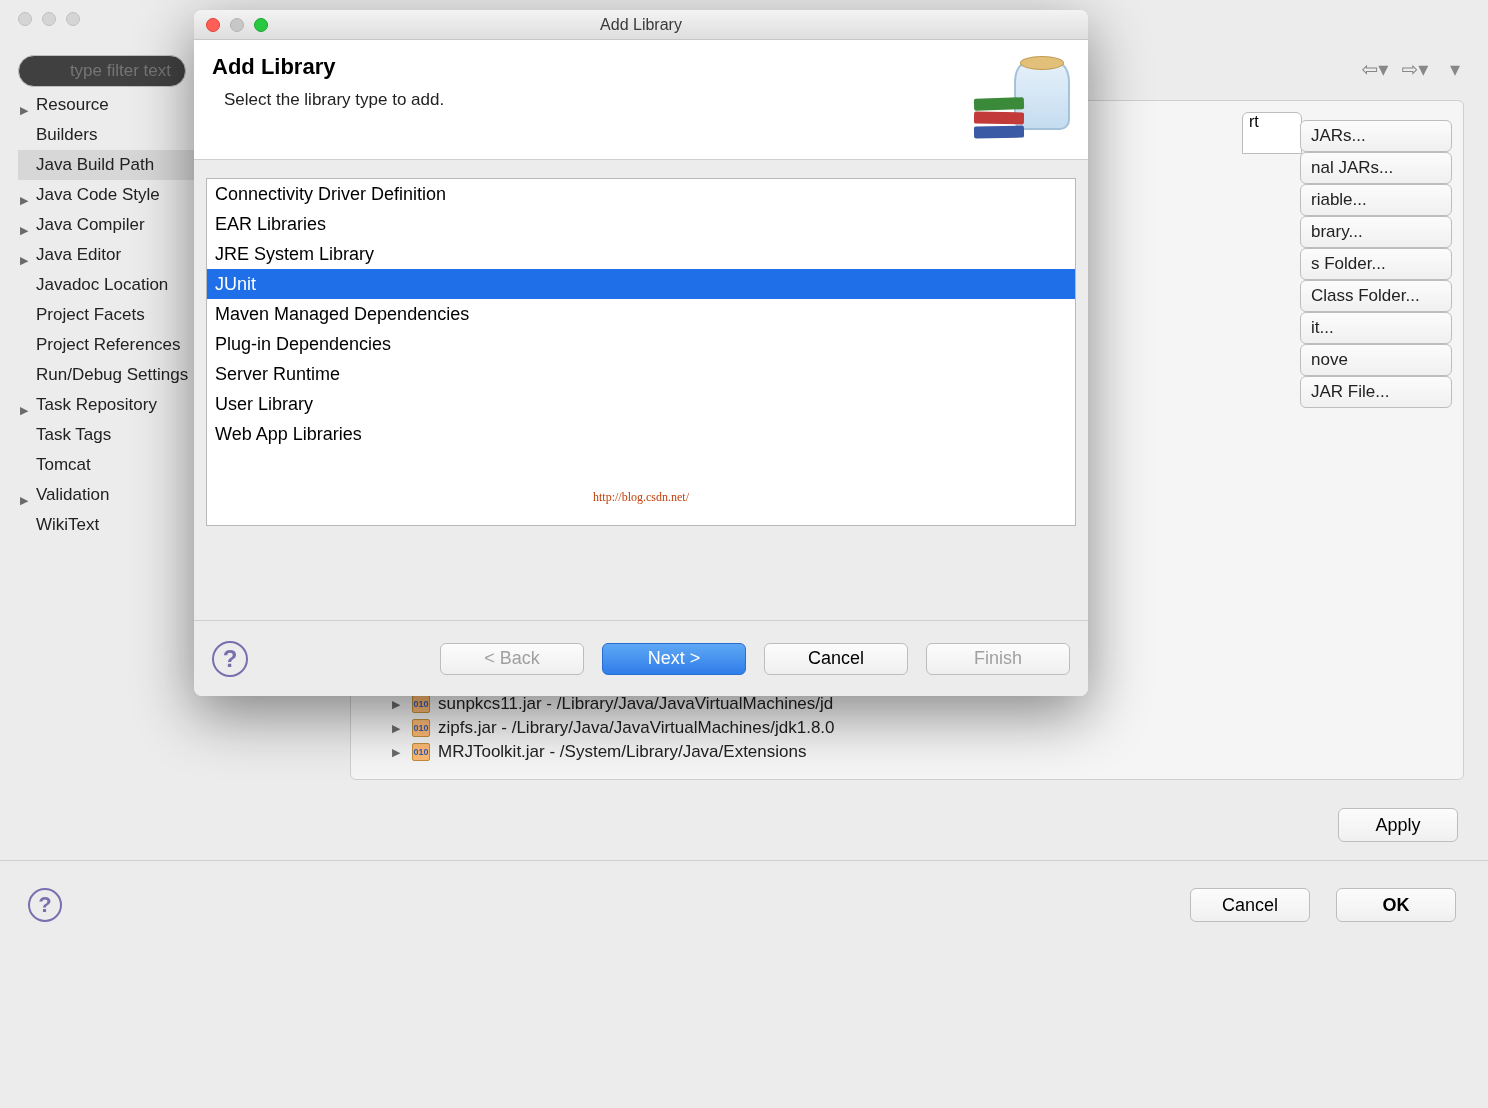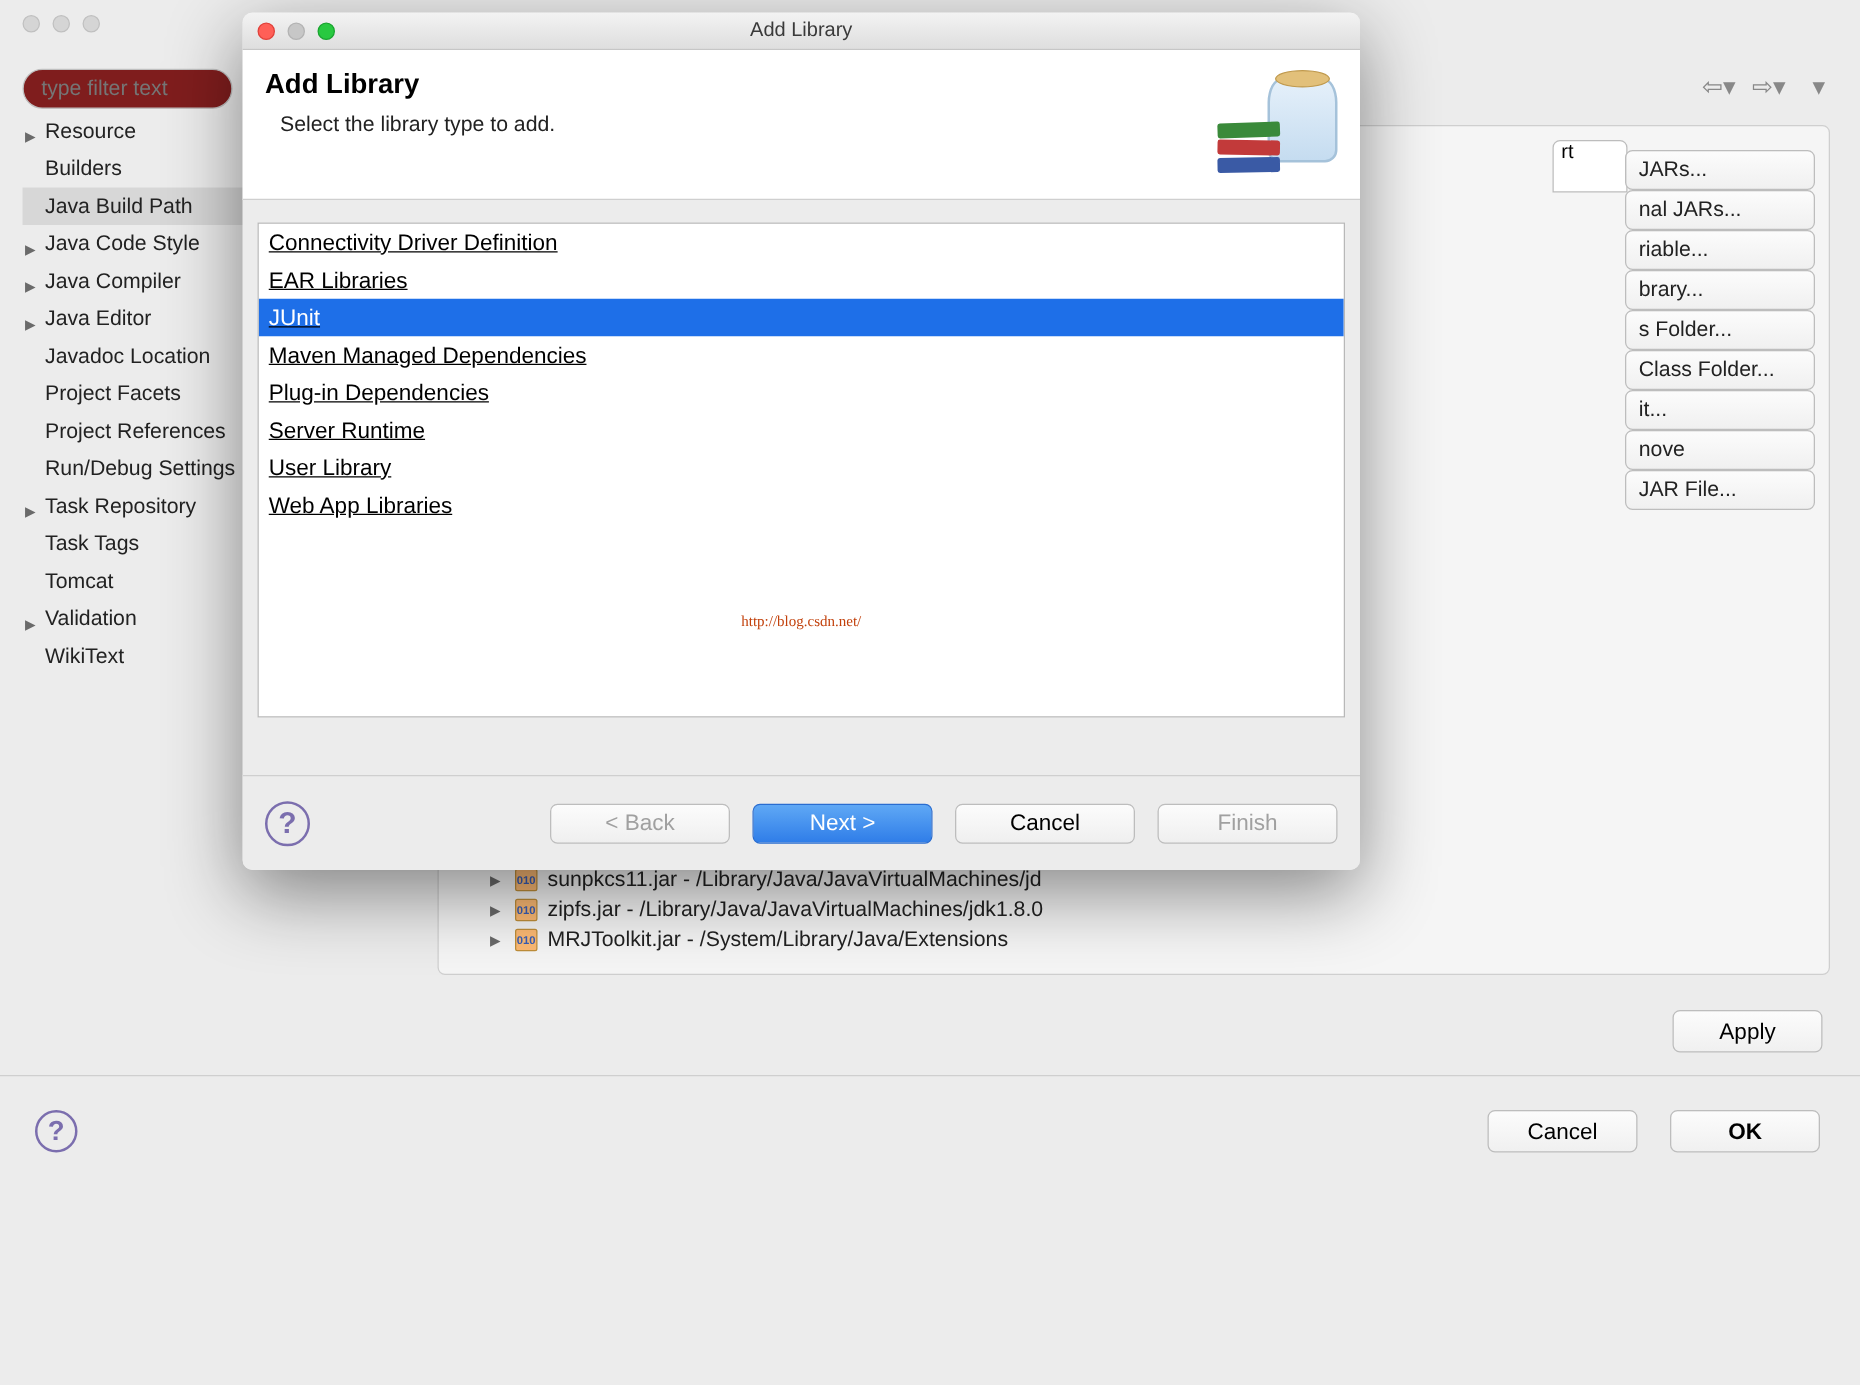--- a/index.html
+++ b/index.html
@@ -3,21 +3,21 @@
   <meta charset="utf-8">
   <style>
     * { box-sizing: border-box; margin: 0; padding: 0; font-family: -apple-system, "Helvetica Neue", Arial, sans-serif; }
     body { background: #ececec; width: 1488px; height: 1108px; position: relative; overflow: hidden; }
 
     
     .bg-traffic { position: absolute; top: 12px; left: 18px; display: flex; gap: 10px; }
     .bg-traffic .dot { width: 14px; height: 14px; border-radius: 50%; background: #d5d5d5; border: 1px solid #c0c0c0; }
 
     
-    .filter-input { position: absolute; top: 55px; left: 18px; width: 168px; height: 32px; border-radius: 16px; border: 1px solid #bfbfbf; background: #7f1d1d; padding: 0 14px; font-size: 17px; color: #9a9a9a; }
+    .filter-input { position: absolute; top: 55px; left: 18px; width: 168px; height: 32px; border-radius: 16px; border: 1px solid #bfbfbf; background: #404040; padding: 0 14px; font-size: 17px; color: #9a9a9a; text-align: right; }
 
     
     .nav-tree { position: absolute; top: 90px; left: 18px; width: 180px; font-size: 17px; color: #222; }
     .nav-item { padding: 2px 0 2px 18px; white-space: nowrap; position: relative; line-height: 26px; }
     .nav-item.expandable::before { content: "▶"; position: absolute; left: 2px; font-size: 11px; color: #6a6a6a; top: 7px; }
     .nav-item.selected { background: #d7d7d7; }
 
     
     .right-panel { position: absolute; top: 120px; right: 28px; width: 160px; }
     .right-btn { display: block; width: 152px; height: 32px; border: 1px solid #bdbdbd; border-radius: 6px; background: linear-gradient(#fcfcfc,#f0f0f0); font-size: 17px; text-align: left; padding-left: 10px; color: #222; white-space: nowrap; overflow: hidden; }
@@ -59,21 +59,21 @@
     .dialog-header p { font-size: 17px; color: #222; padding-left: 12px; }
     .header-icon { position: absolute; right: 14px; top: 22px; width: 100px; height: 80px; }
     .jar-big { position: absolute; right: 4px; top: 0; width: 56px; height: 68px; background: linear-gradient(#e5f0fa,#c5dcf0); border: 2px solid #a5c2da; border-radius: 12px 12px 10px 10px/20px 20px 10px 10px; }
     .jar-lid { position: absolute; right: 10px; top: -6px; width: 44px; height: 14px; background: #e2c07a; border: 1px solid #c09a4e; border-radius: 50%; }
     .books { position: absolute; left: 0; bottom: 4px; }
     .book { width: 50px; height: 12px; border-radius: 2px; margin-top: 2px; }
     .book.b1 { background: #3a8a3a; transform: rotate(-2deg); }
     .book.b2 { background: #c23a3a; transform: rotate(1deg); }
     .book.b3 { background: #3a5aa5; transform: rotate(-1deg); }
 
-    .library-list { margin: 18px 12px 0 12px; height: 396px; background: #fff; border: 1px solid #b8b8b8; overflow: auto; font-size: 18px; text-decoration: underline; }
+    .library-list { margin: 18px 12px 0 12px; height: 348px; background: #fff; border: 1px solid #b8b8b8; overflow: auto; font-size: 18px; }
     .lib-item { padding: 2px 8px; line-height: 26px; cursor: default; }
     .lib-item.selected { background: #1e6fe8; color: #fff; }
 
     .watermark { position: absolute; top: 480px; left: 50%; transform: translateX(-50%); color: #c2410c; font-size: 12px; font-family: Georgia, serif; pointer-events: none; }
 
     .dialog-footer { position: absolute; bottom: 0; left: 0; right: 0; height: 76px; border-top: 1px solid #cfcfcf; background: #ececec; display: flex; align-items: center; padding: 0 18px; gap: 18px; }
     .help-icon { width: 36px; height: 36px; border: 2px solid #7b6eae; border-radius: 50%; color: #7b6eae; font-size: 24px; font-weight: bold; display: flex; align-items: center; justify-content: center; margin-right: auto; }
     .dlg-btn { width: 144px; height: 32px; border-radius: 6px; font-size: 18px; border: 1px solid #bdbdbd; background: linear-gradient(#fcfcfc,#efefef); }
     .dlg-btn.disabled { color: #a0a0a0; }
     .dlg-btn.primary { background: linear-gradient(#5fa8f5,#2f7de8); color: #fff; border: 1px solid #2a6dd0; }
@@ -171,20 +171,21 @@
       <div class="books">
         <div class="book b1"></div>
         <div class="book b2"></div>
         <div class="book b3"></div>
       </div>
     </div>
   </div>
   <div class="library-list" id="lib-list">
       <div class="lib-item">Connectivity Driver Definition</div>
       <div class="lib-item">EAR Libraries</div>
+      <div class="lib-item">JRE System Library</div>
       <div class="lib-item selected">JUnit</div>
       <div class="lib-item">Maven Managed Dependencies</div>
       <div class="lib-item">Plug-in Dependencies</div>
       <div class="lib-item">Server Runtime</div>
       <div class="lib-item">User Library</div>
       <div class="lib-item">Web App Libraries</div>
     </div>
   <div class="watermark">http://blog.csdn.net/</div>
   <div class="dialog-footer">
     <div class="help-icon">?</div>

